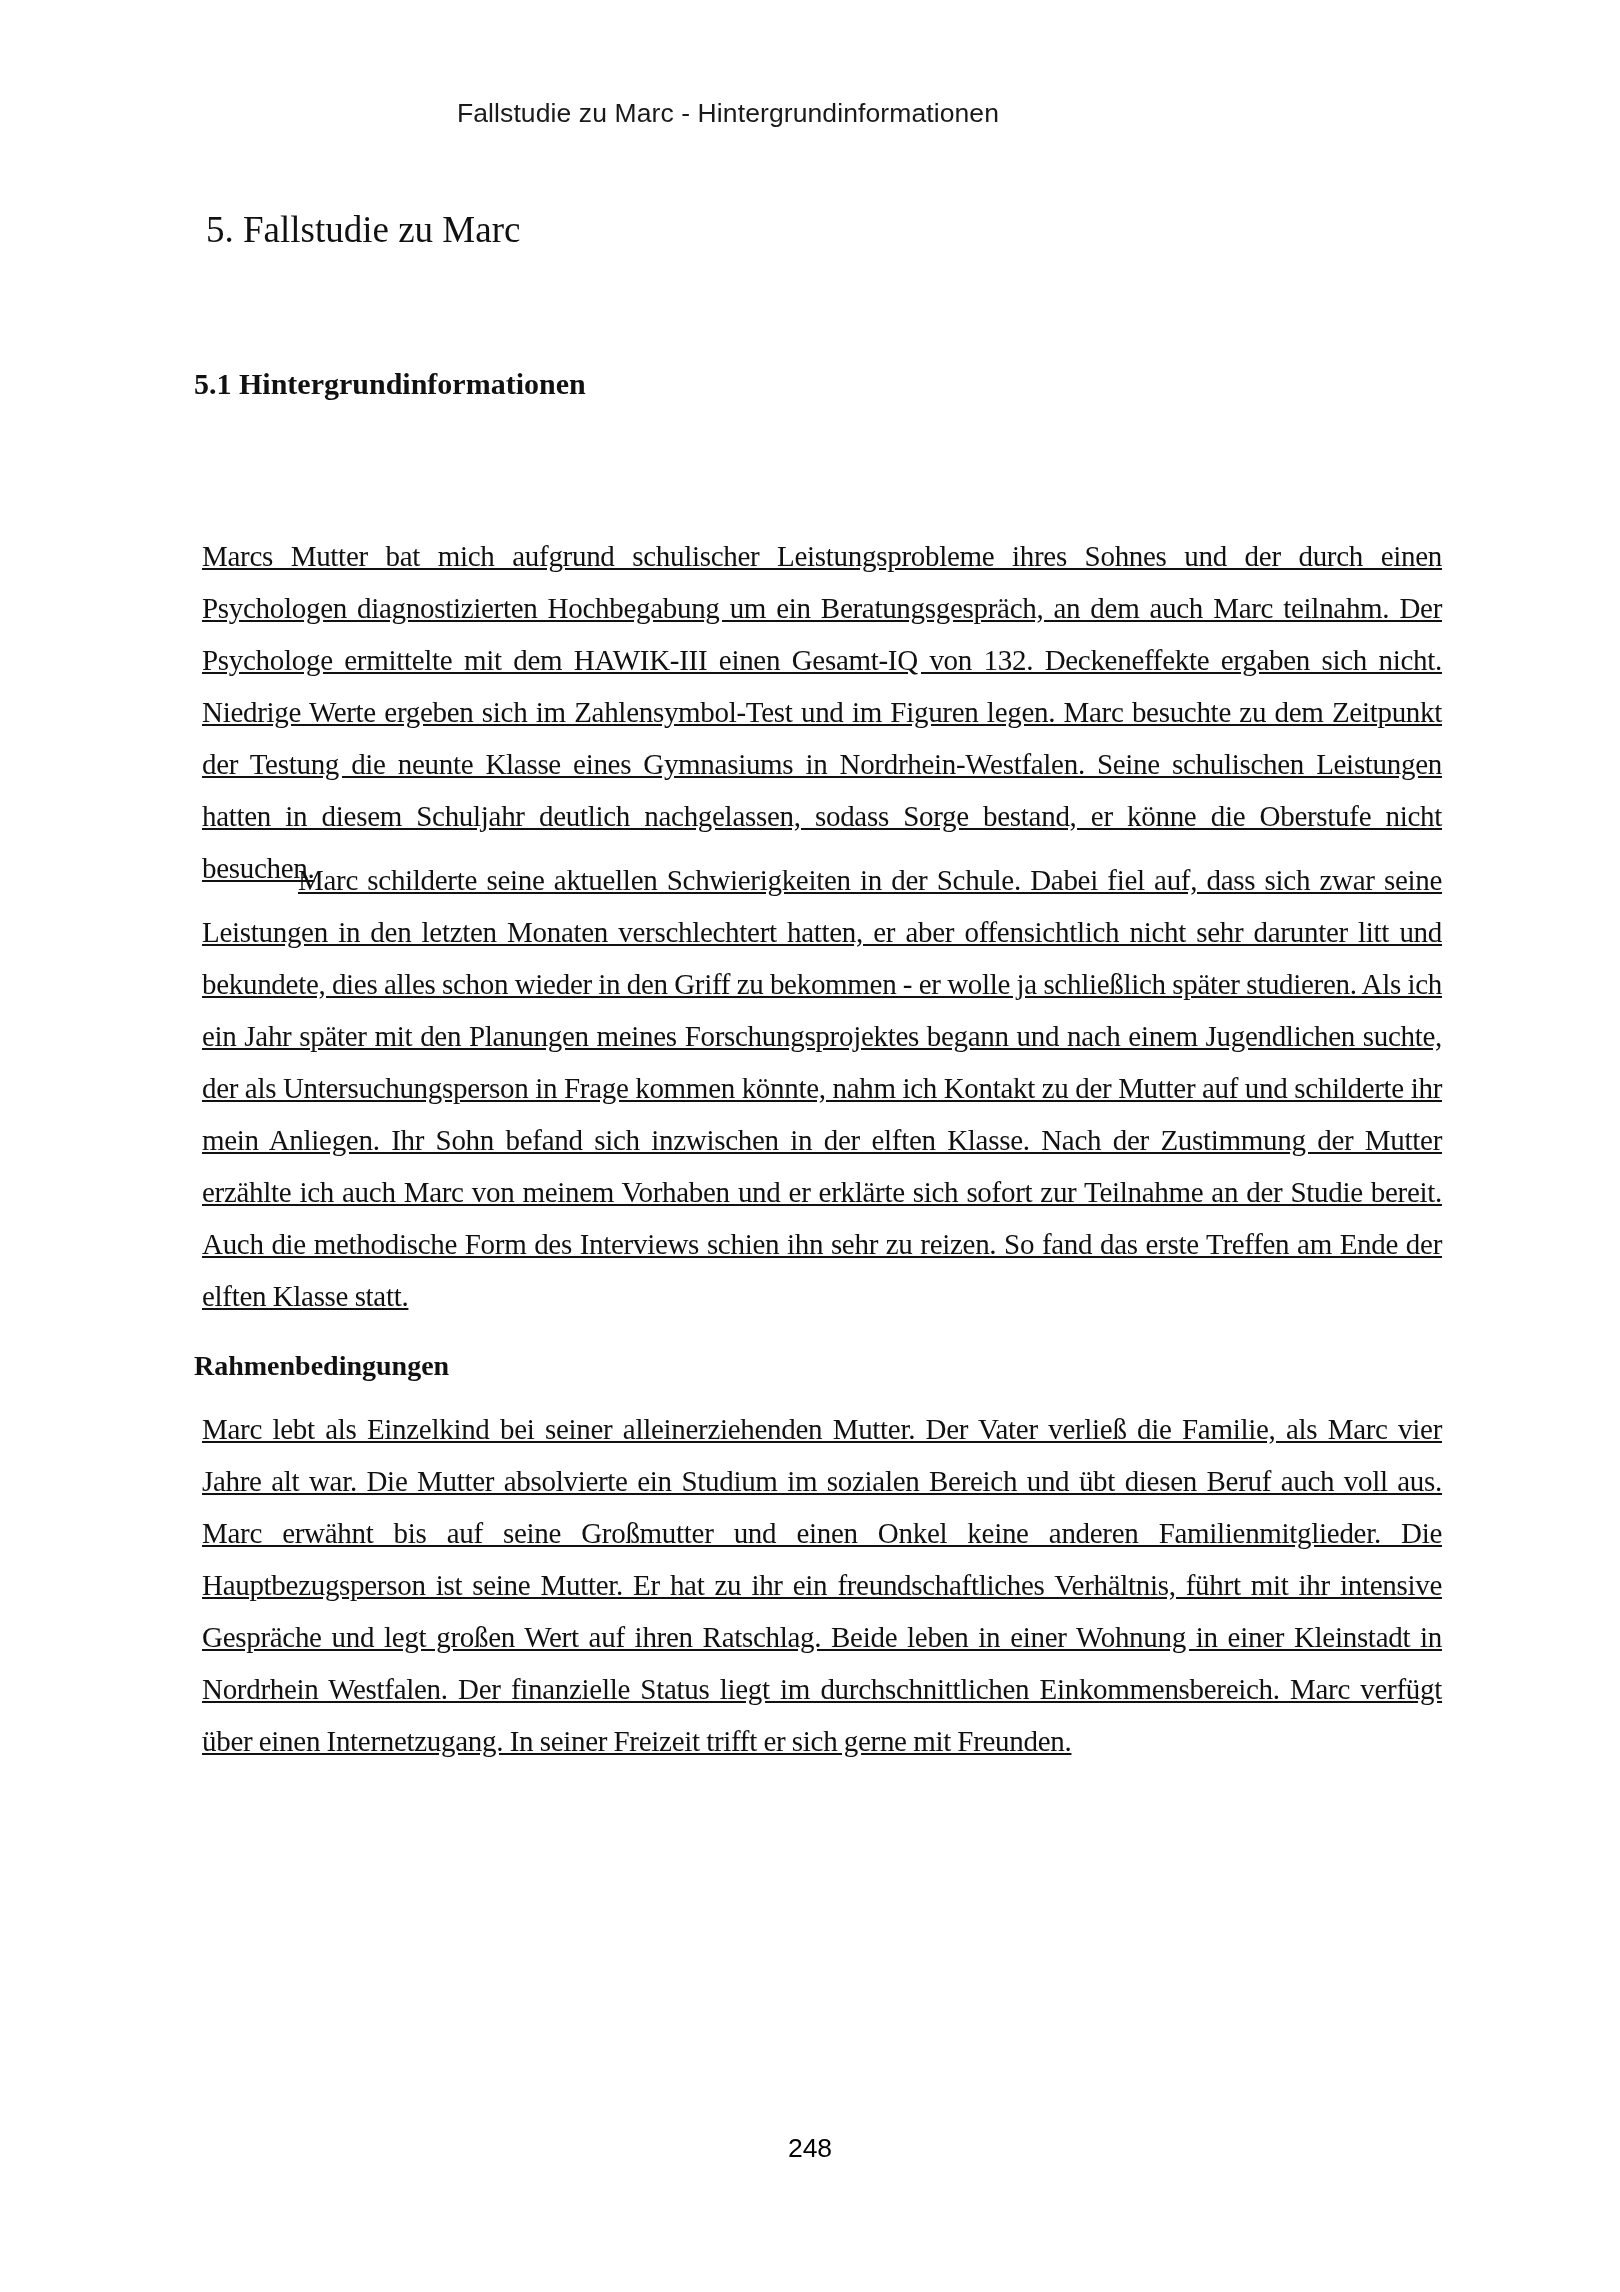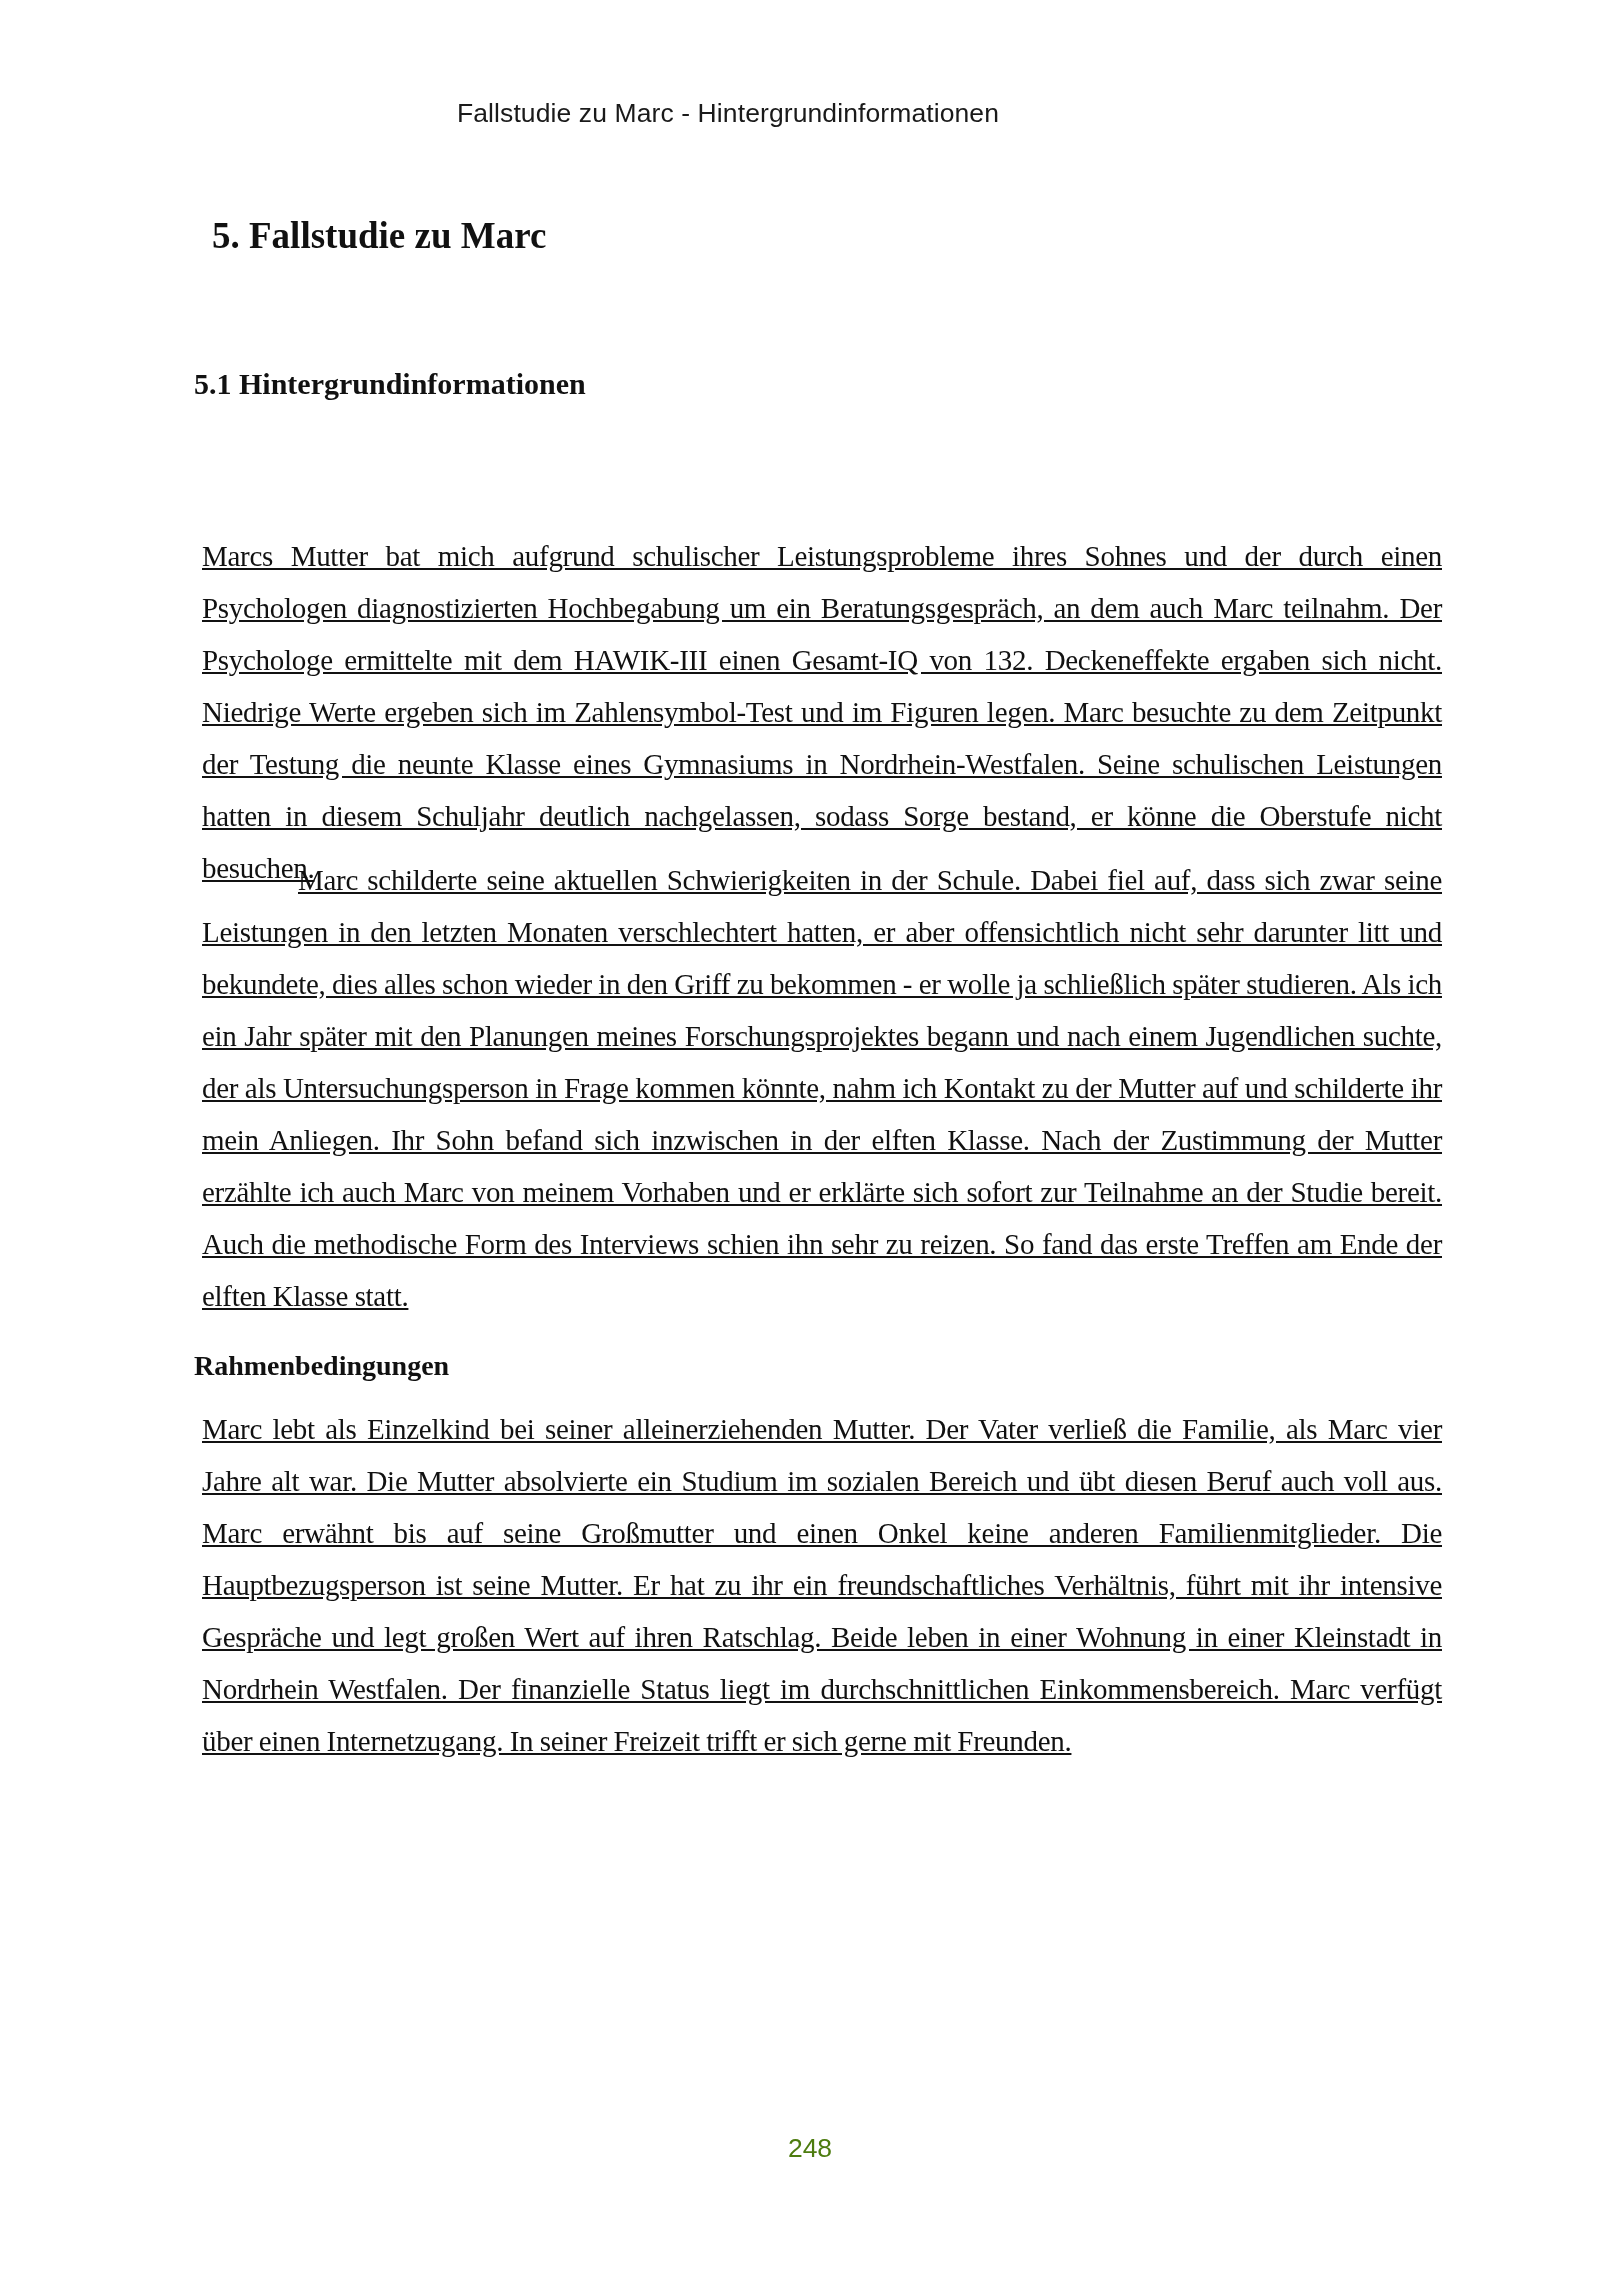--- a/index.html
+++ b/index.html
@@ -26,23 +26,23 @@
       color: #1a1a1a;
       letter-spacing: 0.1px;
     }
     .content {
       position: absolute;
       left: 194px;
       top: 192px;
       width: 1240px;
     }
     .chapter-title {
-      font-weight: bold;
+      font-weight: normal;
       font-size: 37px;
-      margin: 18px;
+      margin: 12px;
       line-height: 51px;
     }
     .section-title {
       font-weight: bold;
       font-size: 30px;
       margin: 0;
       position: absolute;
       top: 170px;
       left: 0;
       line-height: 43px;
@@ -77,21 +77,21 @@
     #h-rahmen { top: 1154px; }
     #p-rahmen { top: 1211px; }
     .page-number {
       position: absolute;
       top: 2133px;
       left: 0;
       width: 1620px;
       text-align: center;
       font-family: "Liberation Sans", "DejaVu Sans", sans-serif;
       font-size: 26.5px;
-      color: #4d7c0f;
+      color: #000000;
     }
   </style>
 </head>
 <body>
 
 <div class="running-header">Fallstudie zu Marc - Hintergrundinformationen</div>
 
 <div class="content">
   <h1 class="chapter-title">5. Fallstudie zu Marc</h1>
   <h2 class="section-title">5.1 Hintergrundinformationen</h2>

